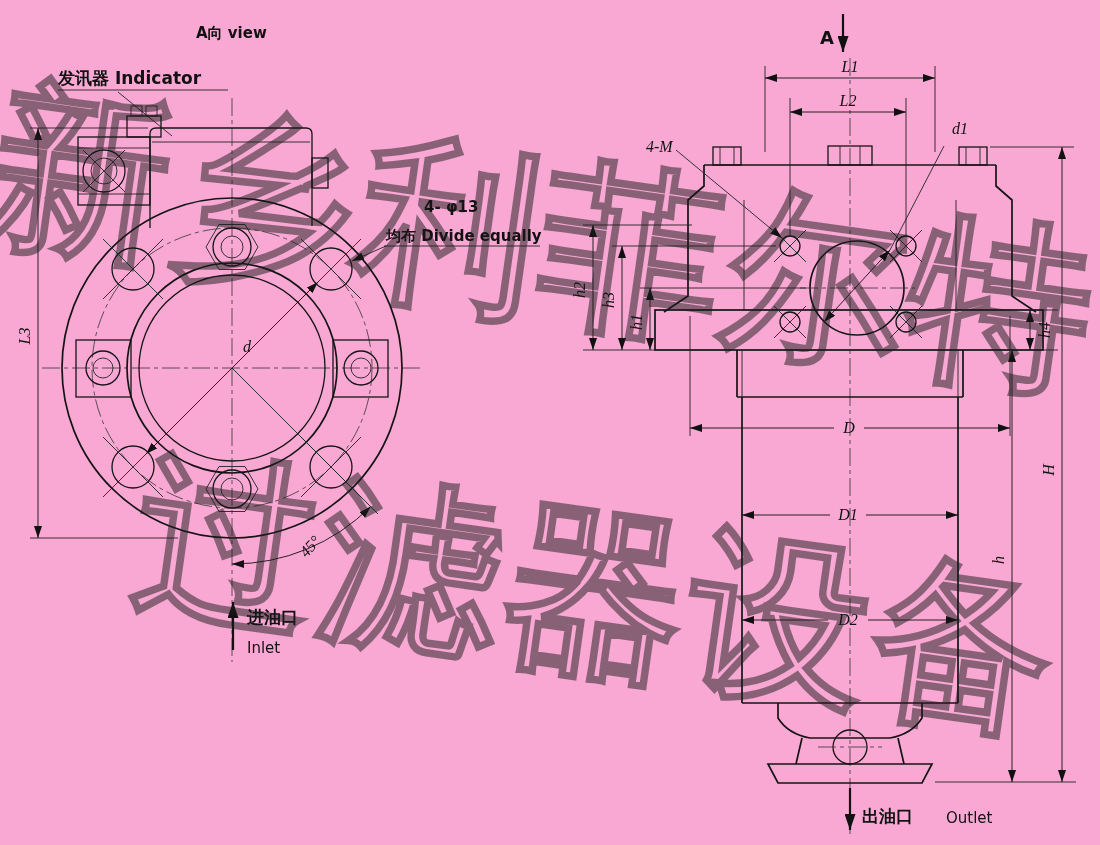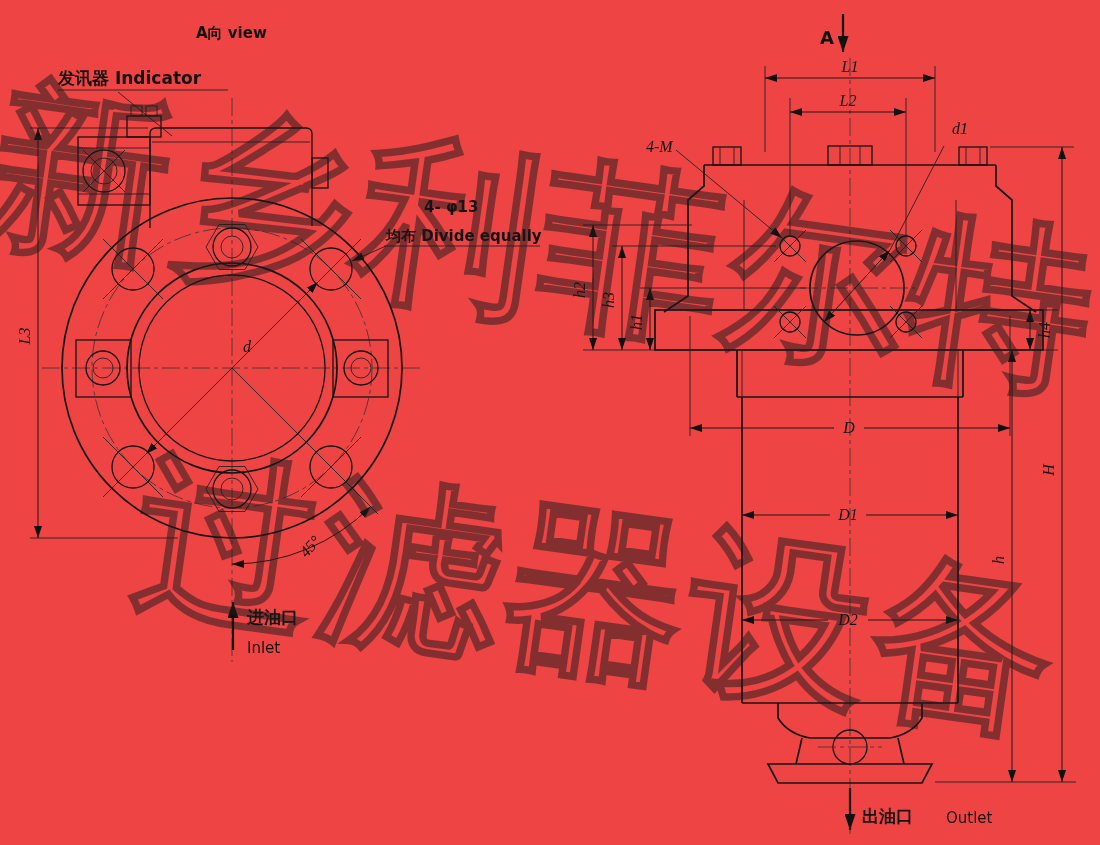--- a/index.html
+++ b/index.html
@@ -1,16 +1,16 @@
 <!DOCTYPE html>
 <html><head>
 <meta charset="utf-8">
 <style>
   html,body{margin:0;padding:0;background:#fff;}
-  .page{position:relative;width:1100px;height:845px;background:#ef4444;overflow:hidden;}
+  .page{position:relative;width:1100px;height:845px;background:#f9a8d4;overflow:hidden;}
   svg{display:block;}
   
   .ol{fill:none;stroke:#141414;stroke-width:1.7;}
   .ml{fill:none;stroke:#141414;stroke-width:1.3;}
   .tl{fill:none;stroke:#222;stroke-width:0.9;}
   .cl{fill:none;stroke:#333;stroke-width:0.8;stroke-dasharray:18 4 4 4;}
   .dim{fill:none;stroke:#111;stroke-width:0.9;}
   .arr{fill:none;stroke:#111;stroke-width:2.2;}
   
   text.dimt{font:italic 16px "Liberation Serif", serif;fill:#111;}

